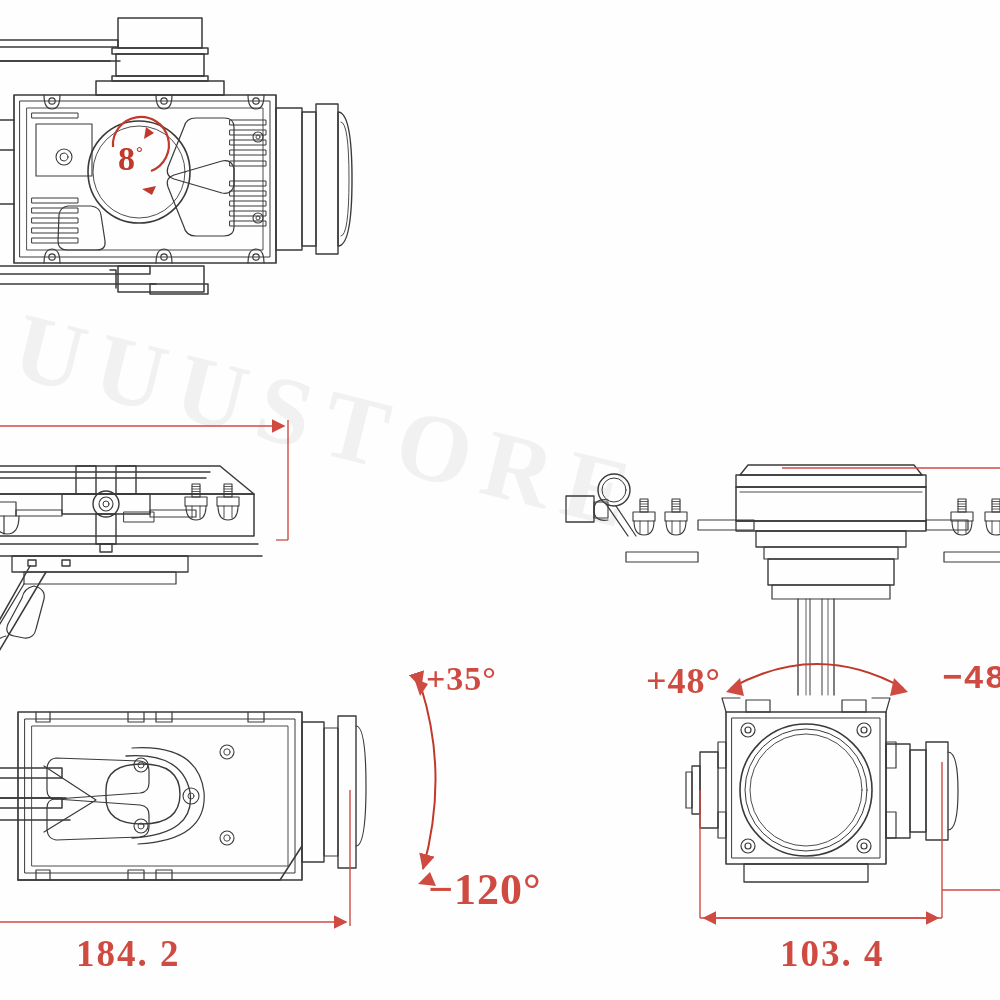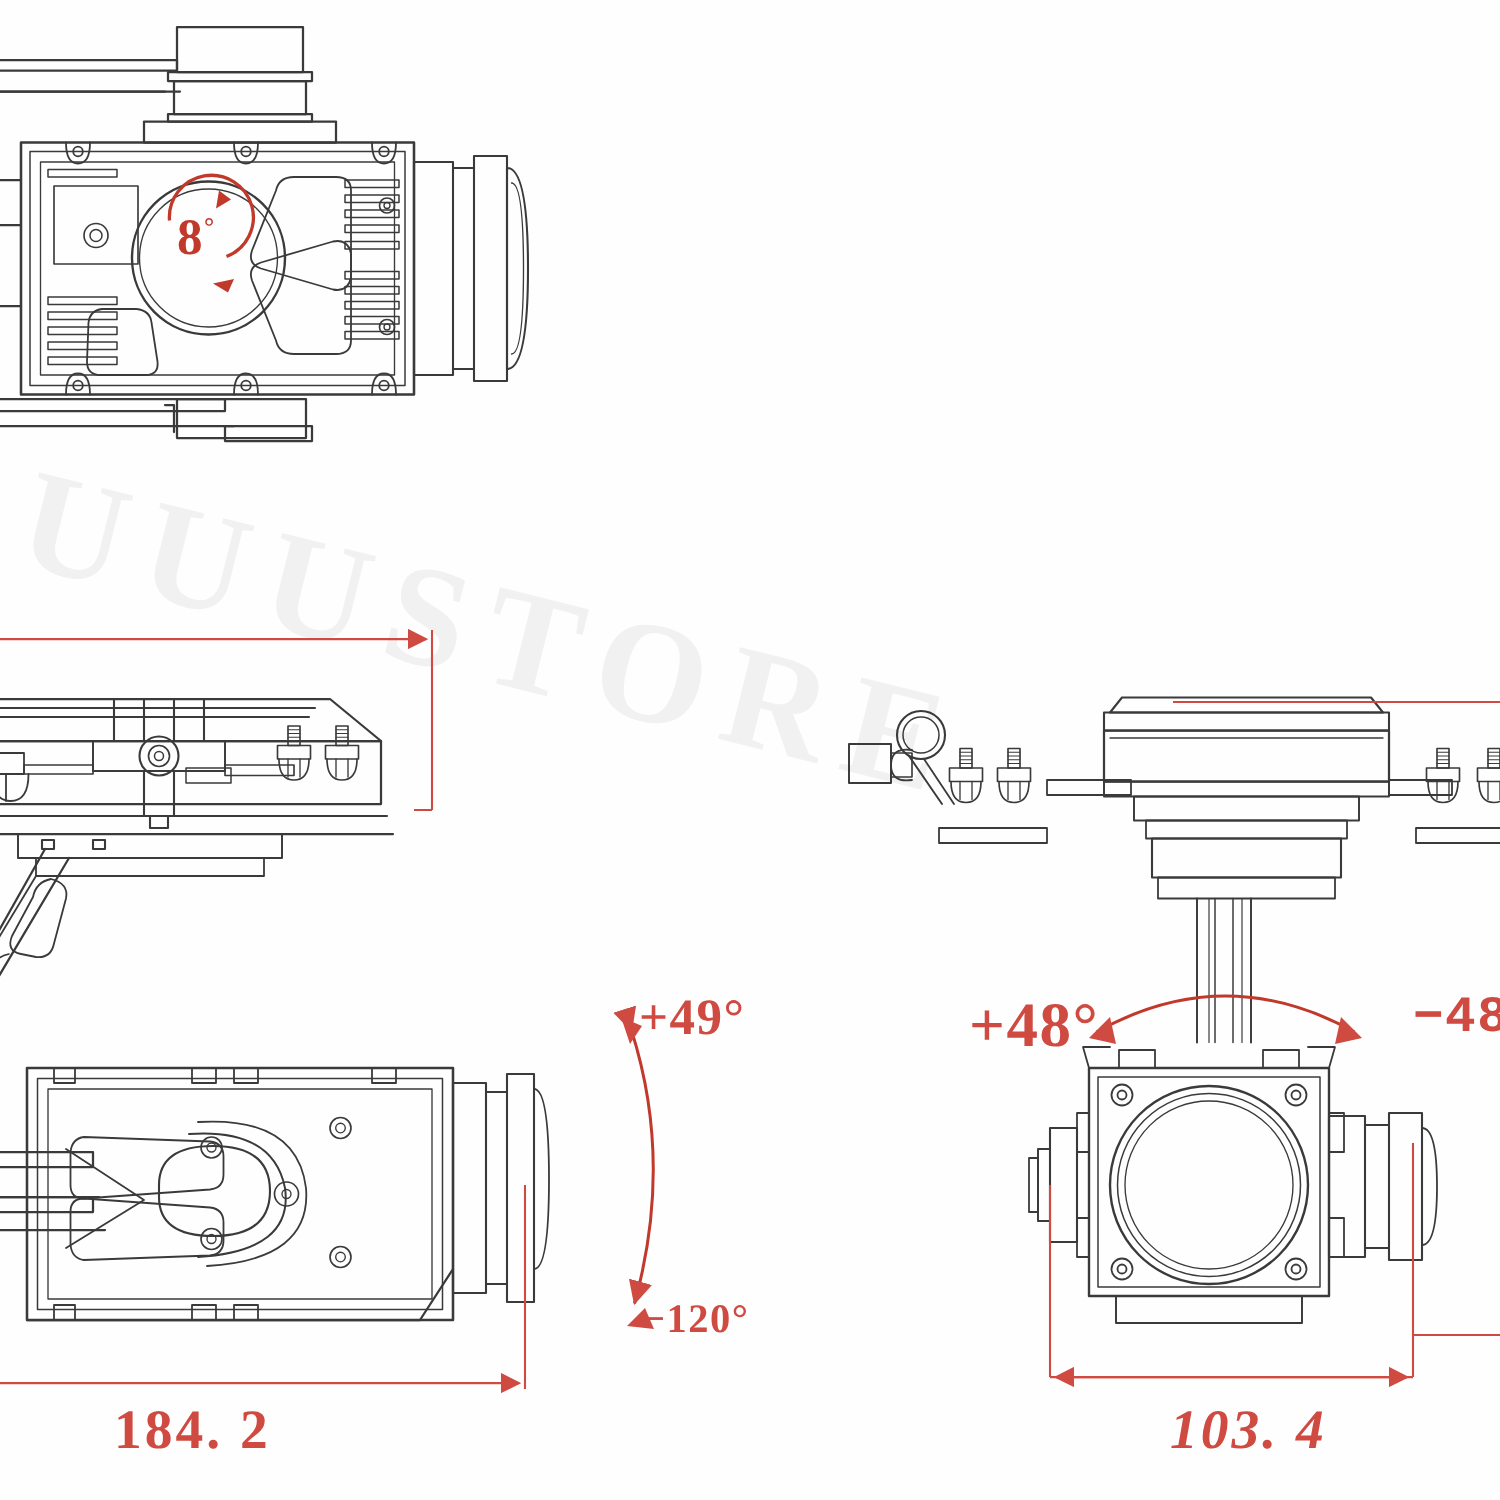--- a/index.html
+++ b/index.html
@@ -362,23 +362,23 @@
     </g>
   </svg>
 
   <div class="ang" style="left:118px;top:140px;font-size:34px;color:#c0392b;">
     <span>8</span><span style="font-size:17px;vertical-align:super;">°</span>
   </div>
 
 
   <div class="dimtext" style="left:76px;top:932px;font-size:37px;color:#cf4b42;">184. 2</div>
 
-  <div class="dimtext" style="left:780px;top:932px;font-size:37px;color:#cf4b42;font-style:italic;">103. 4</div>
-
-  <div class="ang" style="left:426px;top:660px;font-size:34px;color:#cf4b42;">+49°</div>
-
-  <div class="ang" style="left:428px;top:864px;font-size:27px;color:#cf4b42;">−120°</div>
-
-  <div class="ang" style="left:646px;top:660px;font-size:42px;color:#cf4b42;">+48°</div>
+  <div class="dimtext" style="left:780px;top:932px;font-size:37px;color:#cf4b42;">103. 4</div>
+
+  <div class="ang" style="left:426px;top:660px;font-size:34px;color:#cf4b42;">+35°</div>
+
+  <div class="ang" style="left:428px;top:864px;font-size:44px;color:#cf4b42;">−120°</div>
+
+  <div class="ang" style="left:646px;top:660px;font-size:36px;color:#cf4b42;">+48°</div>
 
   <div class="ang" style="left:942px;top:660px;font-size:34px;color:#cf4b42;font-family:Liberation Mono, monospace;">−48</div>
 
 </div>
 
 </body></html>

